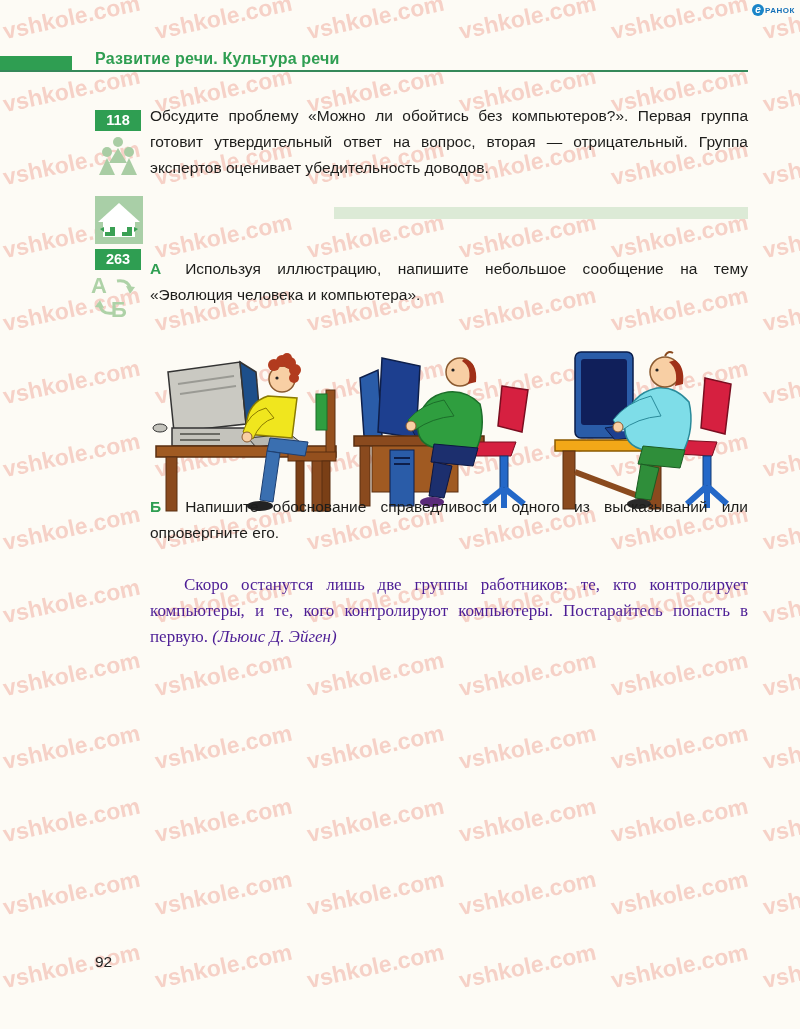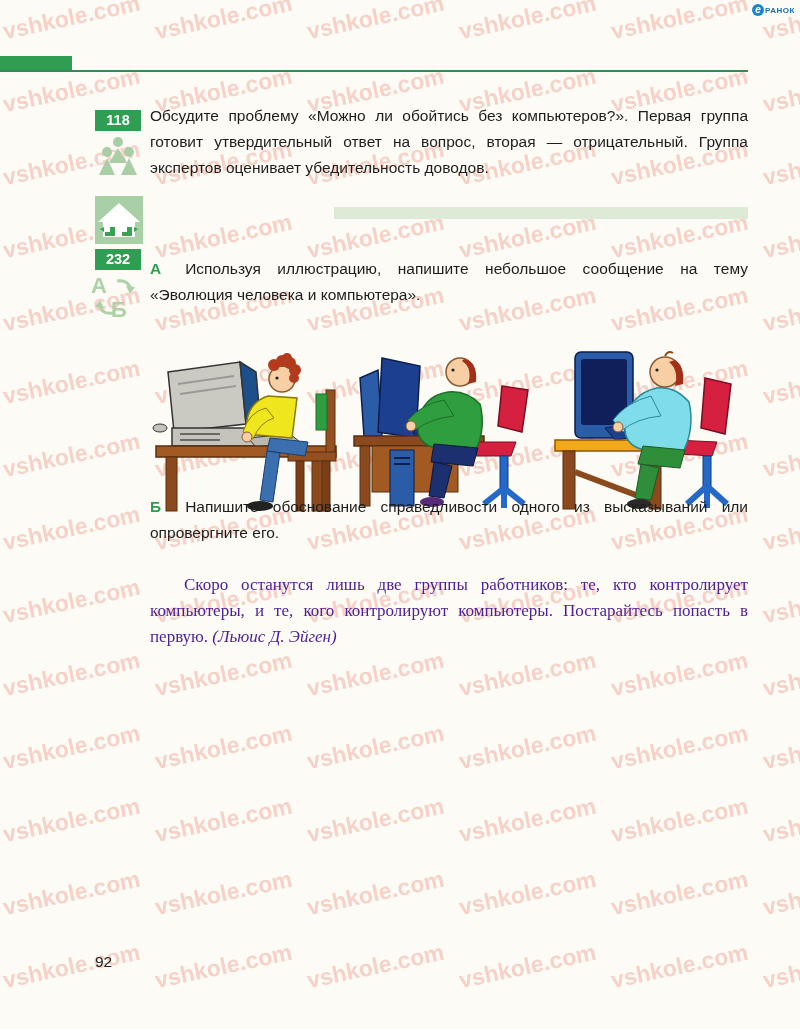--- a/index.html
+++ b/index.html
@@ -159,20 +159,21 @@
     <span class="wm" style="left: 154px; top: 953px;">vshkole.com</span>
     <span class="wm" style="left: 306px; top: 953px;">vshkole.com</span>
     <span class="wm" style="left: 458px; top: 953px;">vshkole.com</span>
     <span class="wm" style="left: 610px; top: 953px;">vshkole.com</span>
     <span class="wm" style="left: 762px; top: 953px;">vshkole.com</span>
   </div>
 
 <div class="content">
 
   <div class="top-tab"></div>
+  <div class="page-title">Развитие речи. Культура речи</div>
   <div class="top-rule"></div>
 
   <div class="logo">
     <span class="logo-e">е</span>
     <span class="logo-text">РАНОК</span>
   </div>
 
   <div class="badge" style="left:95px;top:110px;">118</div>
   <svg class="group-icon" width="42" height="42" viewBox="0 0 42 42">
     <circle cx="21" cy="7" r="5" fill="#a9cda4"></circle>
@@ -189,21 +190,21 @@
       <path d="M24 7 L45 26 L3 26 Z" fill="#ffffff"></path>
       <rect x="8" y="24" width="32" height="17" fill="#ffffff"></rect>
       <path d="M10 36 L15 36 L15 31 L20 31 L20 40 L10 40 Z" fill="#3aa054"></path>
       <path d="M27 36 L32 36 L32 31 L37 31 L37 40 L27 40 Z" fill="#3aa054"></path>
       <path d="M5 33 L9 31 L9 36 Z" fill="#3aa054"></path>
       <path d="M43 33 L39 31 L39 36 Z" fill="#3aa054"></path>
     </svg>
   </div>
   <div class="hw-bar"></div>
 
-  <div class="badge" style="left:95px;top:249px;">232</div>
+  <div class="badge" style="left:95px;top:249px;">263</div>
 
   <svg class="ab-icon" width="52" height="52" viewBox="0 0 52 52">
     <text x="2" y="22" font-family="Liberation Sans,sans-serif" font-size="22" font-weight="bold" fill="#aed2a7">А</text>
     <text x="22" y="46" font-family="Liberation Sans,sans-serif" font-size="22" font-weight="bold" fill="#aed2a7">Б</text>
     <path d="M28 10 Q40 8 42 20" fill="none" stroke="#aed2a7" stroke-width="3"></path>
     <path d="M46 16 L41 23 L37 15 Z" fill="#aed2a7"></path>
     <path d="M24 42 Q12 44 10 32" fill="none" stroke="#aed2a7" stroke-width="3"></path>
     <path d="M6 36 L11 29 L15 37 Z" fill="#aed2a7"></path>
   </svg>
 

